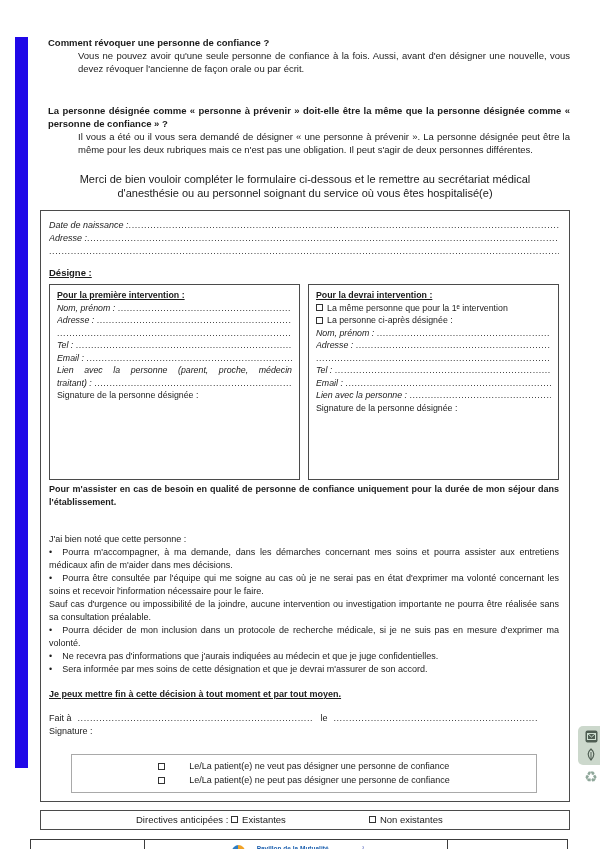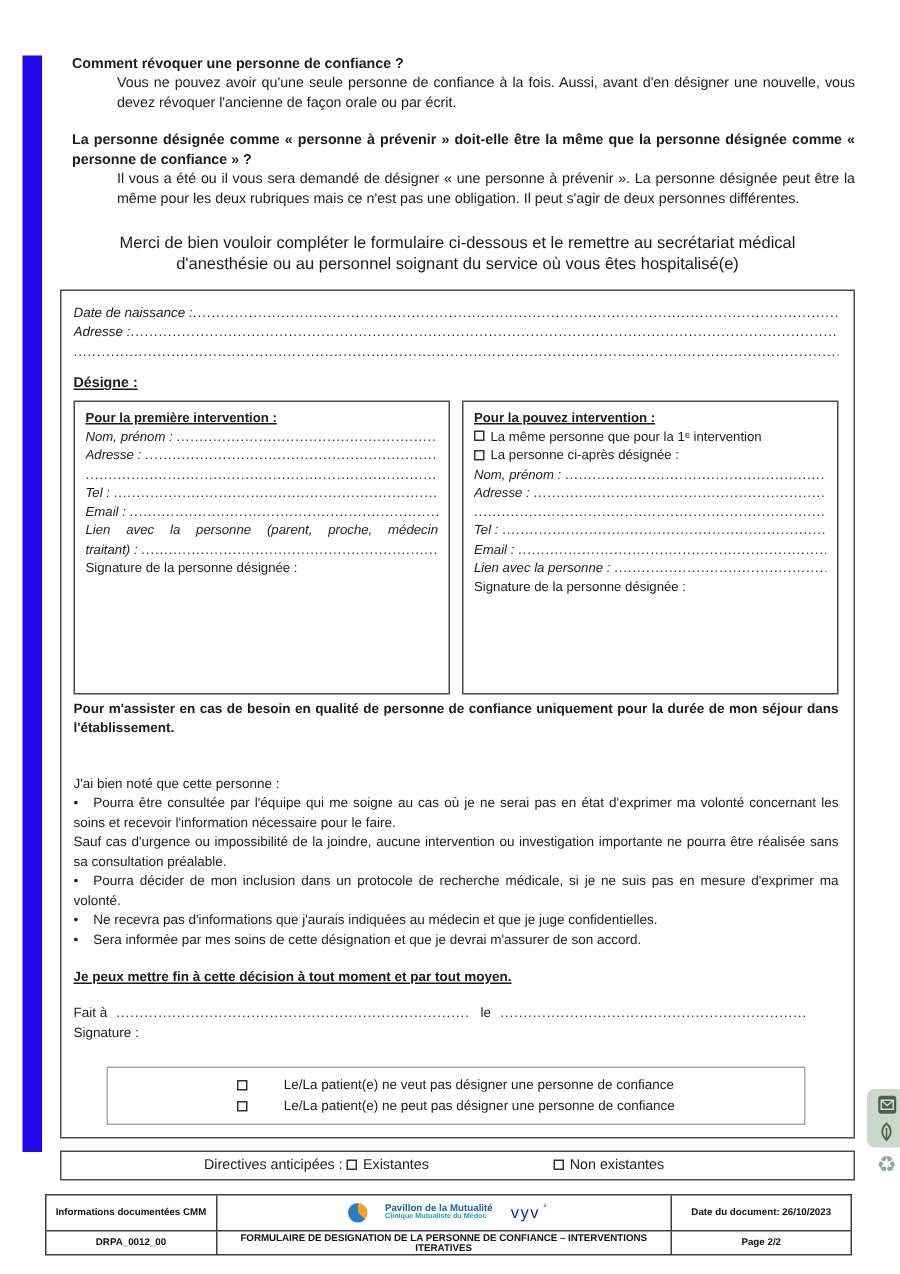--- a/index.html
+++ b/index.html
@@ -4,21 +4,21 @@
 <style>
   * { margin:0; padding:0; box-sizing:border-box; }
   html,body { background:#ffffff; }
   .page { position:relative; width:600px; height:849px; background:#fff;
           font-family:"Liberation Sans", sans-serif; color:#1b1b1b; overflow:hidden; }
   .accent-bar { position:absolute; left:15px; top:37px; width:13px; height:731px; background:#2008e8; }
   .sheet { position:absolute; left:40px; top:36px; width:530px; }
 
   .h { font-weight:bold; font-size:9.5px; line-height:13px; margin-left:8px; text-align:justify; }
   .p { font-size:9.5px; line-height:13px; margin-left:38px; text-align:justify; }
-  .sp12 { margin-top:12px; }
+  .sp12 { margin-top:29px; }
   .instruction { font-weight:normal; font-size:11px; line-height:14px; text-align:center; margin-top:16px; }
 
   .mainbox { border:1px solid #4b4b4b; margin-top:10px; padding:8px 10px 8px 8px;
              font-size:9px; line-height:13px; }
   .fieldline { display:flex; align-items:baseline; overflow:hidden; white-space:nowrap; }
   .it { font-style:italic; }
   .leader { flex:1 1 0; overflow:hidden; white-space:nowrap; color:#2a2a2a; }
   .leader::after { content:"..................................................................................................................................................................................................................................................."; letter-spacing:0.6px; }
 
   .designe { font-weight:bold; font-size:9.5px; text-decoration:underline; margin-top:8px; }
@@ -130,21 +130,21 @@
             <span class="it">Email :</span>&nbsp;<span class="leader"></span>
           </div>
           <div class="just-line">Lien avec la personne (parent, proche, médecin</div>
           <div class="fieldline">
             <span class="it">traitant) :</span>&nbsp;<span class="leader"></span>
           </div>
           <div>Signature de la personne désignée :</div>
         </div>
 
         <div class="colbox">
-          <div class="title">Pour la pouvez intervention :</div>
+          <div class="title">Pour la devrai intervention :</div>
           <div class="optline">
             <span class="cb"></span>
             <span>La même personne que pour la 1ᵉ intervention</span>
           </div>
           <div class="optline">
             <span class="cb"></span>
             <span>La personne ci-après désignée :</span>
           </div>
           <div class="fieldline">
             <span class="it">Nom, prénom :</span>&nbsp;<span class="leader"></span>
@@ -164,20 +164,21 @@
           <div class="fieldline">
             <span class="it">Lien avec la personne :</span>&nbsp;<span class="leader"></span>
           </div>
           <div>Signature de la personne désignée :</div>
         </div>
       </div>
 
       <div class="assist">Pour m'assister en cas de besoin en qualité de personne de confiance uniquement pour la durée de mon séjour dans l'établissement.</div>
 
       <div class="noted">J'ai bien noté que cette personne :</div>
+      <div class="bullet">Pourra m'accompagner, à ma demande, dans les démarches concernant mes soins et pourra assister aux entretiens médicaux afin de m'aider dans mes décisions.</div>
       <div class="bullet">Pourra être consultée par l'équipe qui me soigne au cas où je ne serai pas en état d'exprimer ma volonté concernant les soins et recevoir l'information nécessaire pour le faire.</div>
       <div class="plainpar">Sauf cas d'urgence ou impossibilité de la joindre, aucune intervention ou investigation importante ne pourra être réalisée sans sa consultation préalable.</div>
       <div class="bullet">Pourra décider de mon inclusion dans un protocole de recherche médicale, si je ne suis pas en mesure d'exprimer ma volonté.</div>
       <div class="bullet">Ne recevra pas d'informations que j'aurais indiquées au médecin et que je juge confidentielles.</div>
       <div class="bullet">Sera informée par mes soins de cette désignation et que je devrai m'assurer de son accord.</div>
 
       <div class="enddec">Je peux mettre fin à cette décision à tout moment et par tout moyen.</div>
 
       <div class="faitline">
         <span>Fait à</span>

